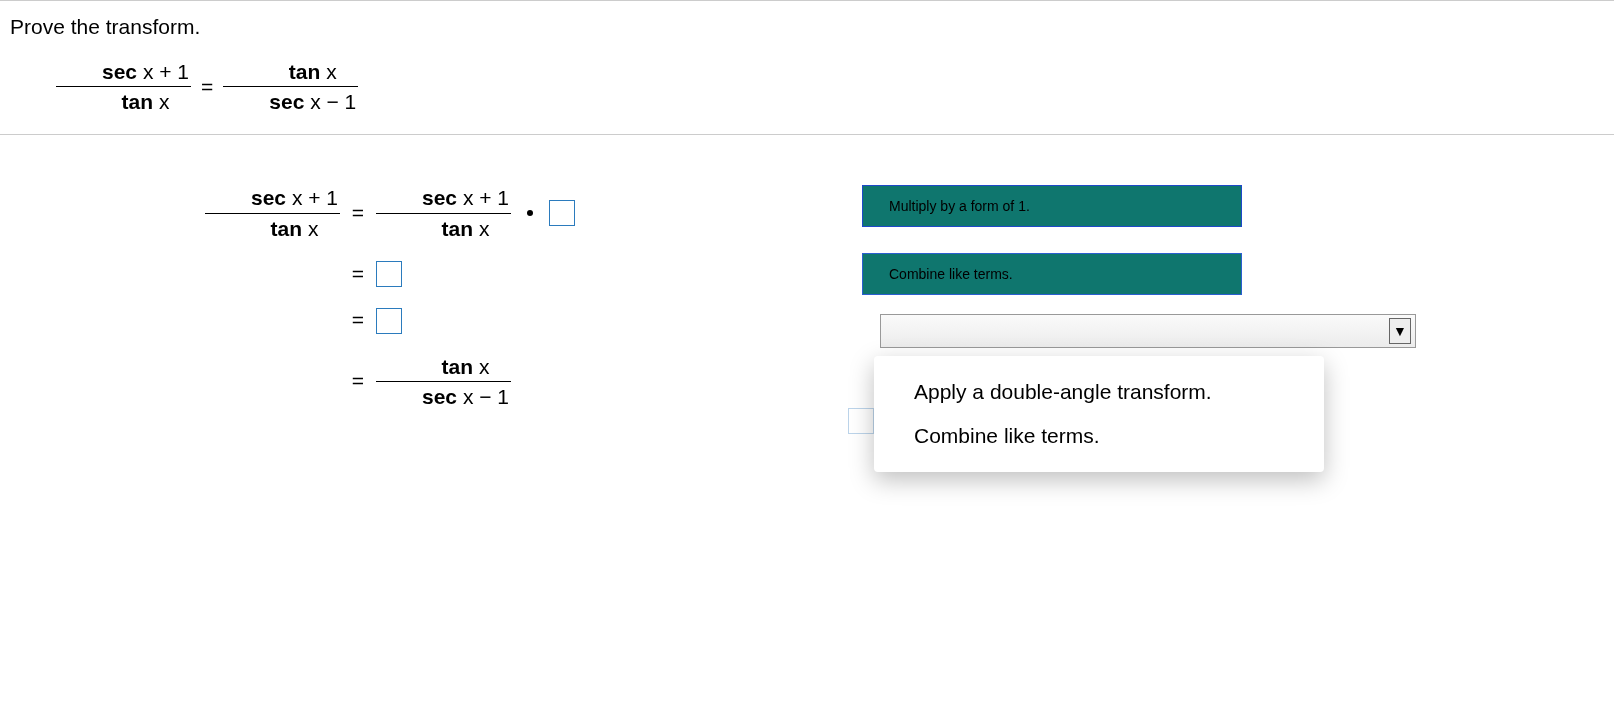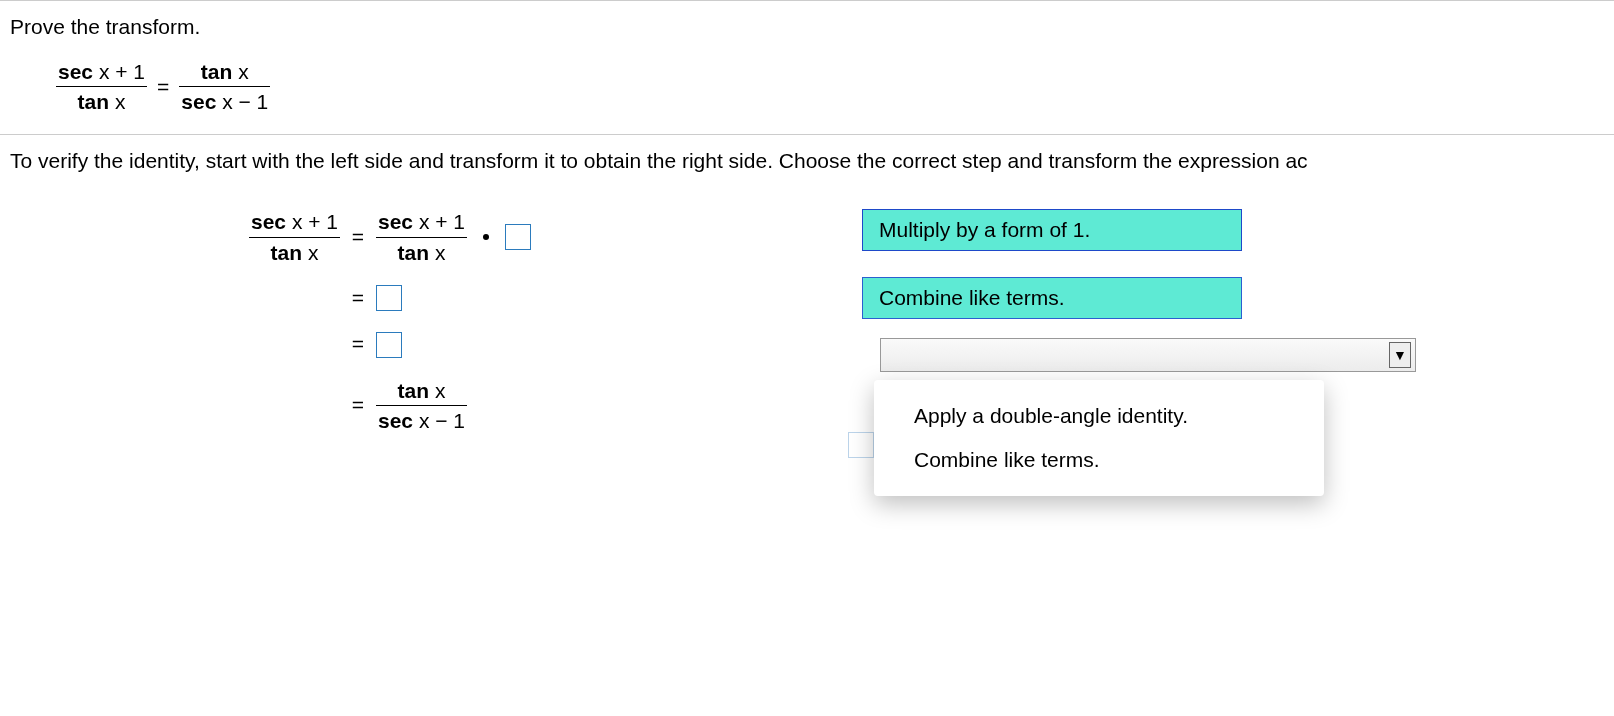--- a/index.html
+++ b/index.html
@@ -13,21 +13,21 @@
     background: #fff;
   }
   .hr { border-top: 1px solid #ccc; }
   .section { padding: 14px 10px 20px 10px; }
   .prompt { margin: 0 0 20px 0; }
   .indent { padding-left: 46px; }
 
   
   .eq { display: inline-flex; align-items: center; gap: 10px; }
   .frac { display: inline-flex; flex-direction: column; align-items: center; line-height: 1.2; }
-  .frac .num, .frac .den { padding: 0 2px; white-space: nowrap; }
+  .frac .num, .frac .den { padding: 0 2px; white-space: nowrap; margin-left: 44px; }
   .frac .bar { width: 100%; border-top: 1.5px solid #000; margin: 2px 0; }
   .mfn { font-weight: bold; } 
   .mvar { font-family: Arial, Helvetica, sans-serif; }
 
   
   .workwrap { position: relative; padding: 36px 10px 10px 10px; }
   .workgrid { display: grid; grid-template-columns: 320px 20px 500px; column-gap: 8px; row-gap: 20px; align-items: center; }
   .workgrid .lhs { justify-self: end; text-align: right; }
   .workgrid .eqs { text-align: center; }
   .workgrid .rhs { justify-self: start; }
@@ -38,24 +38,24 @@
     border: 1.5px solid #2b7bbd;
     display: inline-block;
     vertical-align: middle;
   }
 
   
   .ruleboxes { position: absolute; left: 852px; top: 36px; display: flex; flex-direction: column; gap: 26px; }
   .rulebox {
     width: 380px; height: 42px;
     border: 1.5px solid #2b5fd0;
-    background: #5eead4;
+    background: #0f766e;
     display: flex; align-items: center;
-    padding: 0 16px;
-    font-size: 21px;
+    padding: 0 26px;
+    font-size: 14px;
   }
   .rulebox.sel { border-color: #1e49c9; }
 
   
   .ddwrap { position: absolute; left: 870px; top: 165px; }
   .dd-head {
     width: 536px; height: 34px;
     border: 1px solid #999;
     background: linear-gradient(#fafafa, #ececec);
     display: flex; align-items: center; justify-content: flex-end;
@@ -114,21 +114,20 @@
         <span class="bar"></span>
         <span class="den"><span class="mfn">sec</span> <span class="mvar">x</span><span> − 1</span></span>
       </span>
     </span>
   </div>
 </div>
 
 <div class="hr"></div>
 
 <div class="section" style="padding-bottom:140px;">
-  <div style="white-space:nowrap; overflow:hidden;">To verify the identity, start with the left side and transform it to obtain the right side. Choose the correct step and transform the expression ac</div>
 
   <div class="workwrap">
 
     <div class="workgrid">
 
       <div class="lhs">
         <span class="frac">
           <span class="num"><span class="mfn">sec</span> <span class="mvar">x</span><span> + 1</span></span>
           <span class="bar"></span>
           <span class="den"><span class="mfn">tan</span> <span class="mvar">x</span><span></span></span>
@@ -176,19 +175,19 @@
       </div>
     </div>
 
     <span class="ghostbox"></span>
 
     <div class="ddwrap">
       <div class="dd-head">
         <div class="dd-caret">▼</div>
       </div>
       <div class="dd-panel">
-        <div class="dd-item">Apply a double-angle identity.</div>
+        <div class="dd-item">Apply a double-angle transform.</div>
         <div class="dd-item">Combine like terms.</div>
       </div>
     </div>
 
   </div>
 </div>
 
 </body></html>

